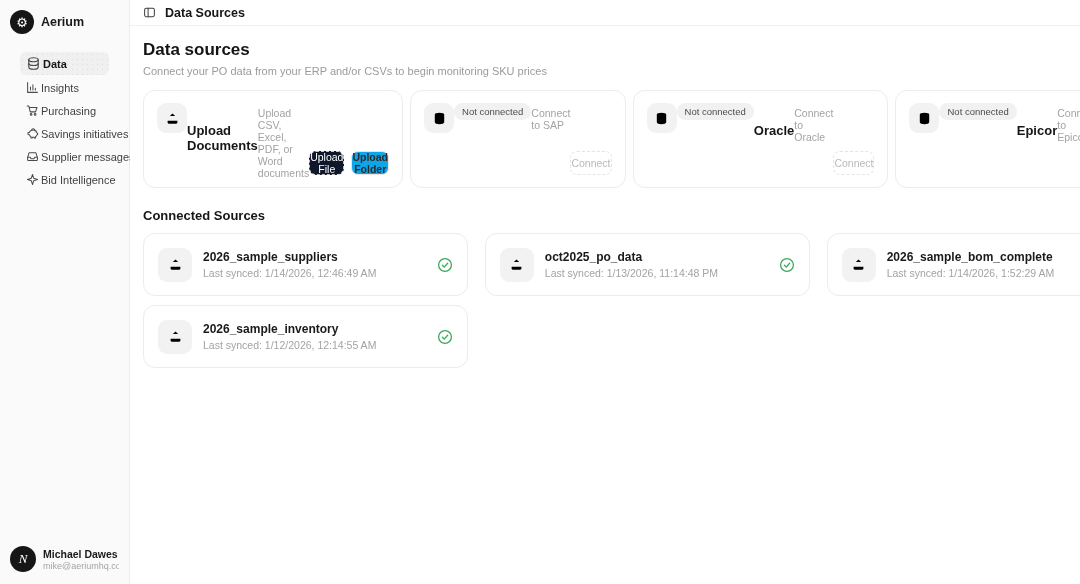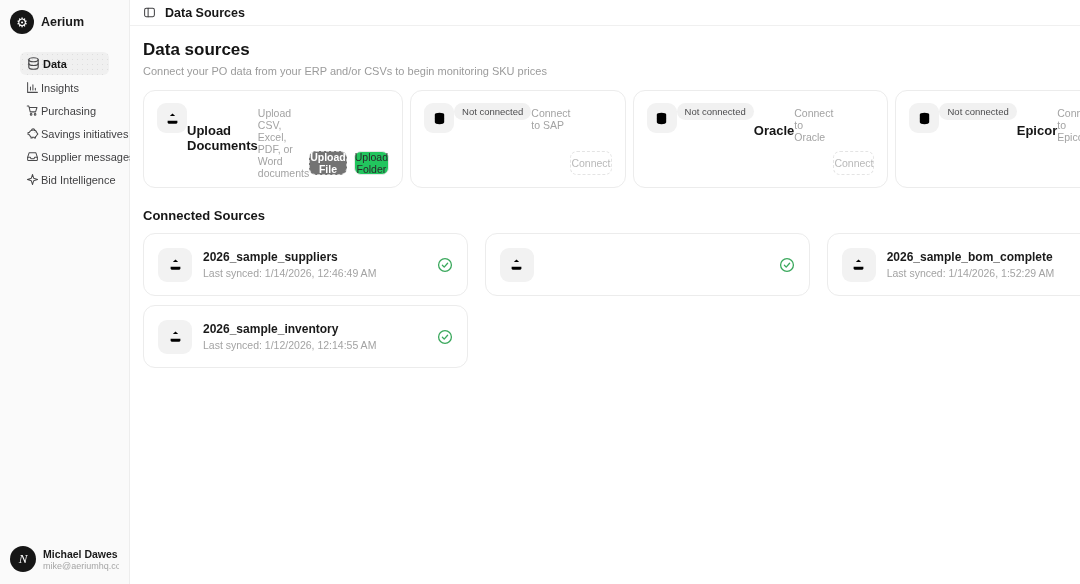--- a/index.html
+++ b/index.html
@@ -90,22 +90,22 @@
     padding: 3px 8px; border-radius: 999px; white-space: nowrap;
   }
   .int-title { font-size: 13px; font-weight: bold; color: #161616; margin-top: 20px; }
   .int-desc { font-size: 10.5px; color: #a3a3a3; margin-top: 4px; }
   .int-actions { margin-top: auto; display: flex; gap: 7px; }
   .btn {
     flex: 1; height: 24px; border-radius: 7px; font-size: 10.5px;
     display: flex; align-items: center; justify-content: center;
     cursor: pointer; font-family: "Liberation Sans", sans-serif;
   }
-  .btn-primary { background: #737373; color: #ffffff; border: 1px dashed #c9c9c9; font-weight: bold; }
-  .btn-secondary { background: #22c55e; color: #2a2a2c; border: 1px solid #e7e7e7; font-weight: normal; }
+  .btn-primary { background: #0f172a; color: #ffffff; border: 1px dashed #c9c9c9; font-weight: normal; }
+  .btn-secondary { background: #0ea5e9; color: #2a2a2c; border: 1px solid #e7e7e7; font-weight: bold; }
   .btn-ghost { background: #ffffff; color: #b9b9b9; border: 1px dashed #e4e4e4; }
 
   
   .connected-title { font-size: 13px; font-weight: bold; color: #161616; margin-top: 20px; }
   .connected-grid {
     display: grid; grid-template-columns: repeat(3, 1fr);
     gap: 9px 17px; margin-top: 10px;
   }
   .src-card {
     background: #fff; border: 1px solid #ececec; border-radius: 12px;
@@ -310,20 +310,24 @@
             </svg>
           </div>
         </div>
         <div class="src-card">
           <div class="src-icon">
             <svg width="15" height="15" viewBox="0 0 16 16">
               <path d="M8 10.2V2.8M5.2 5.4L8 2.6l2.8 2.8"></path>
               <path d="M2.8 10.5V12a1.7 1.7 0 0 0 1.7 1.7h7A1.7 1.7 0 0 0 13.2 12v-1.5"></path>
             </svg>
           </div>
+          <div class="src-meta">
+            <div class="src-name">oct2025_po_data</div>
+            <div class="src-sync">Last synced: 1/13/2026, 11:14:48 PM</div>
+          </div>
           <div class="src-status">
             <svg width="16" height="16" viewBox="0 0 16 16">
               <circle cx="8" cy="8" r="6.4"></circle>
               <path d="M5.4 8.3l1.8 1.8 3.4-3.8"></path>
             </svg>
           </div>
         </div>
         <div class="src-card">
           <div class="src-icon">
             <svg width="15" height="15" viewBox="0 0 16 16">

